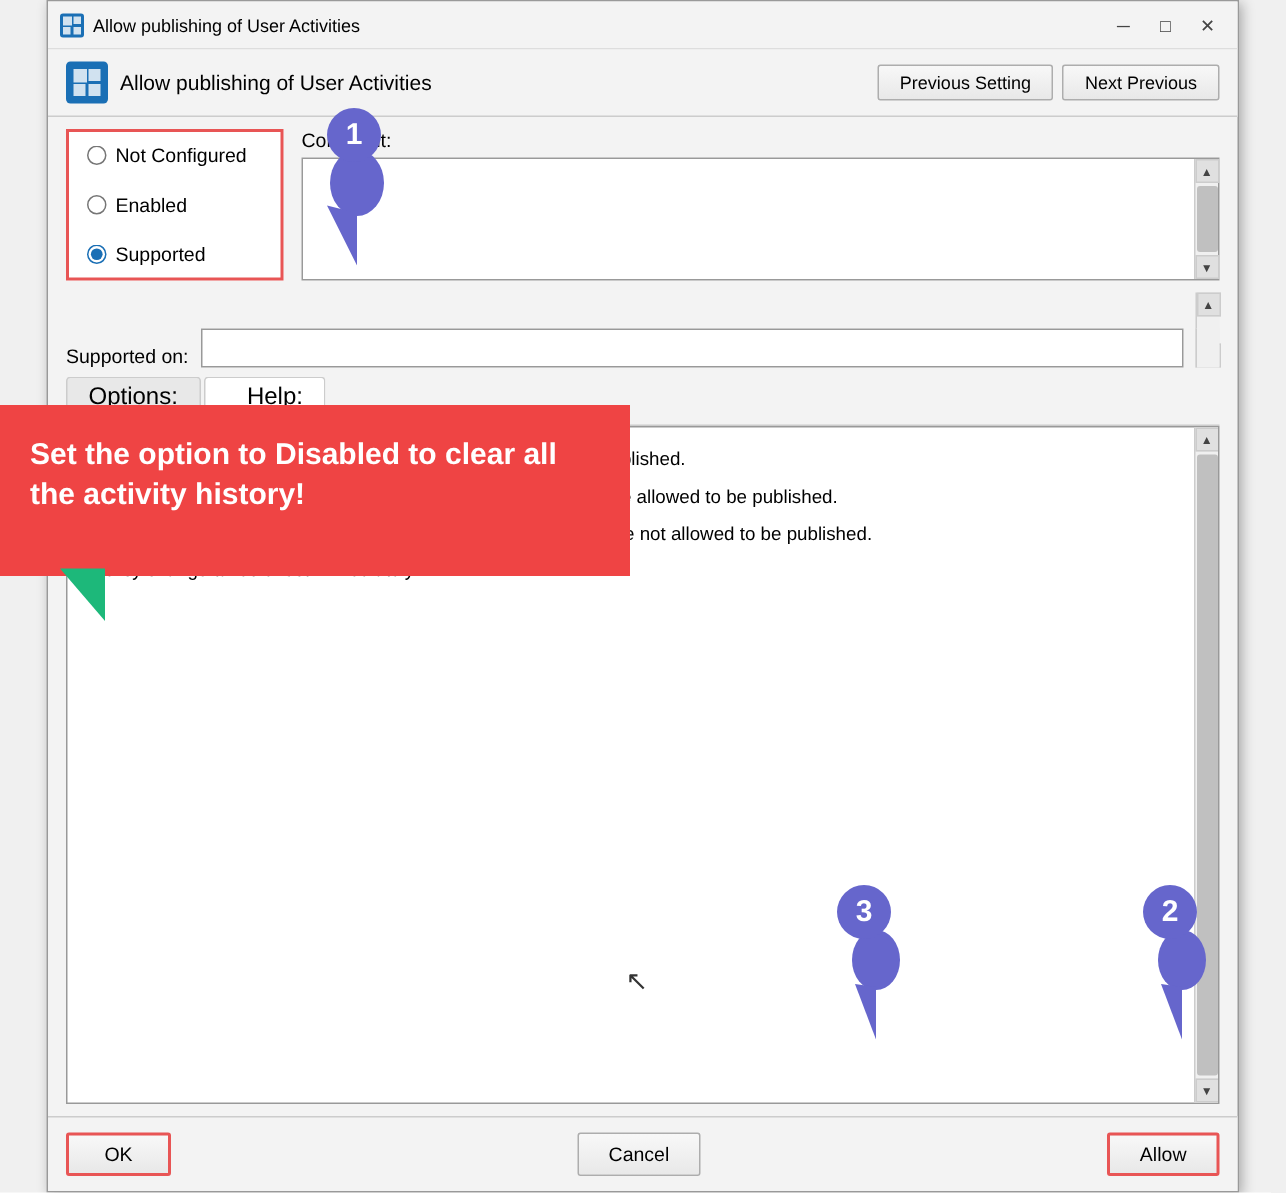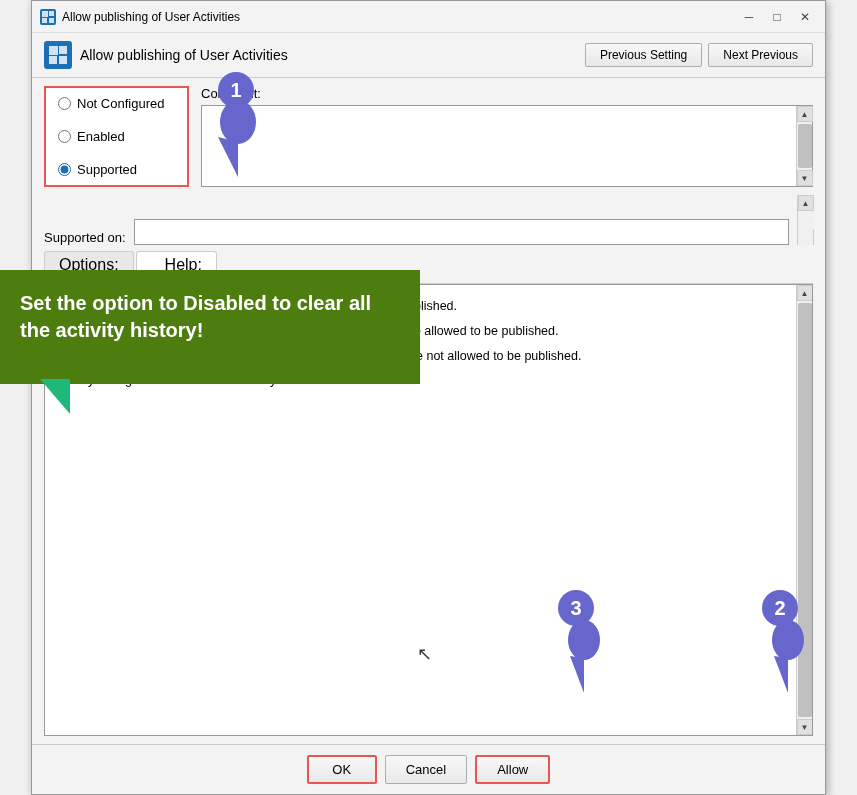--- a/index.html
+++ b/index.html
@@ -257,21 +257,21 @@
       overflow-y: auto;
       font-size: 12.5px;
       color: #000;
       line-height: 1.5;
     }
     .description-content p { margin-bottom: 6px; }
 
     .footer {
       padding: 10px 12px;
       display: flex;
-      justify-content: center;
+      justify-content: space-between;
       gap: 8px;
       border-top: 1px solid #ccc;
       background: #f3f3f3;
     }
     .footer-btn {
       padding: 5px 20px;
       border: 1px solid #adadad;
       background: linear-gradient(to bottom, #f8f8f8, #e8e8e8);
       cursor: pointer;
       font-size: 13px;
@@ -288,21 +288,21 @@
       pointer-events: none;
       z-index: 100;
     }
 
     
     .callout-box {
       position: absolute;
       top: 270px;
       left: 0px;
       width: 420px;
-      background: #4d7c0f;
+      background: #ef4444;
       color: white;
       padding: 20px 20px 40px 20px;
       font-size: 20px;
       font-weight: bold;
       line-height: 1.35;
       z-index: 200;
       pointer-events: none;
     }
     .callout-box::after {
       content: '';

